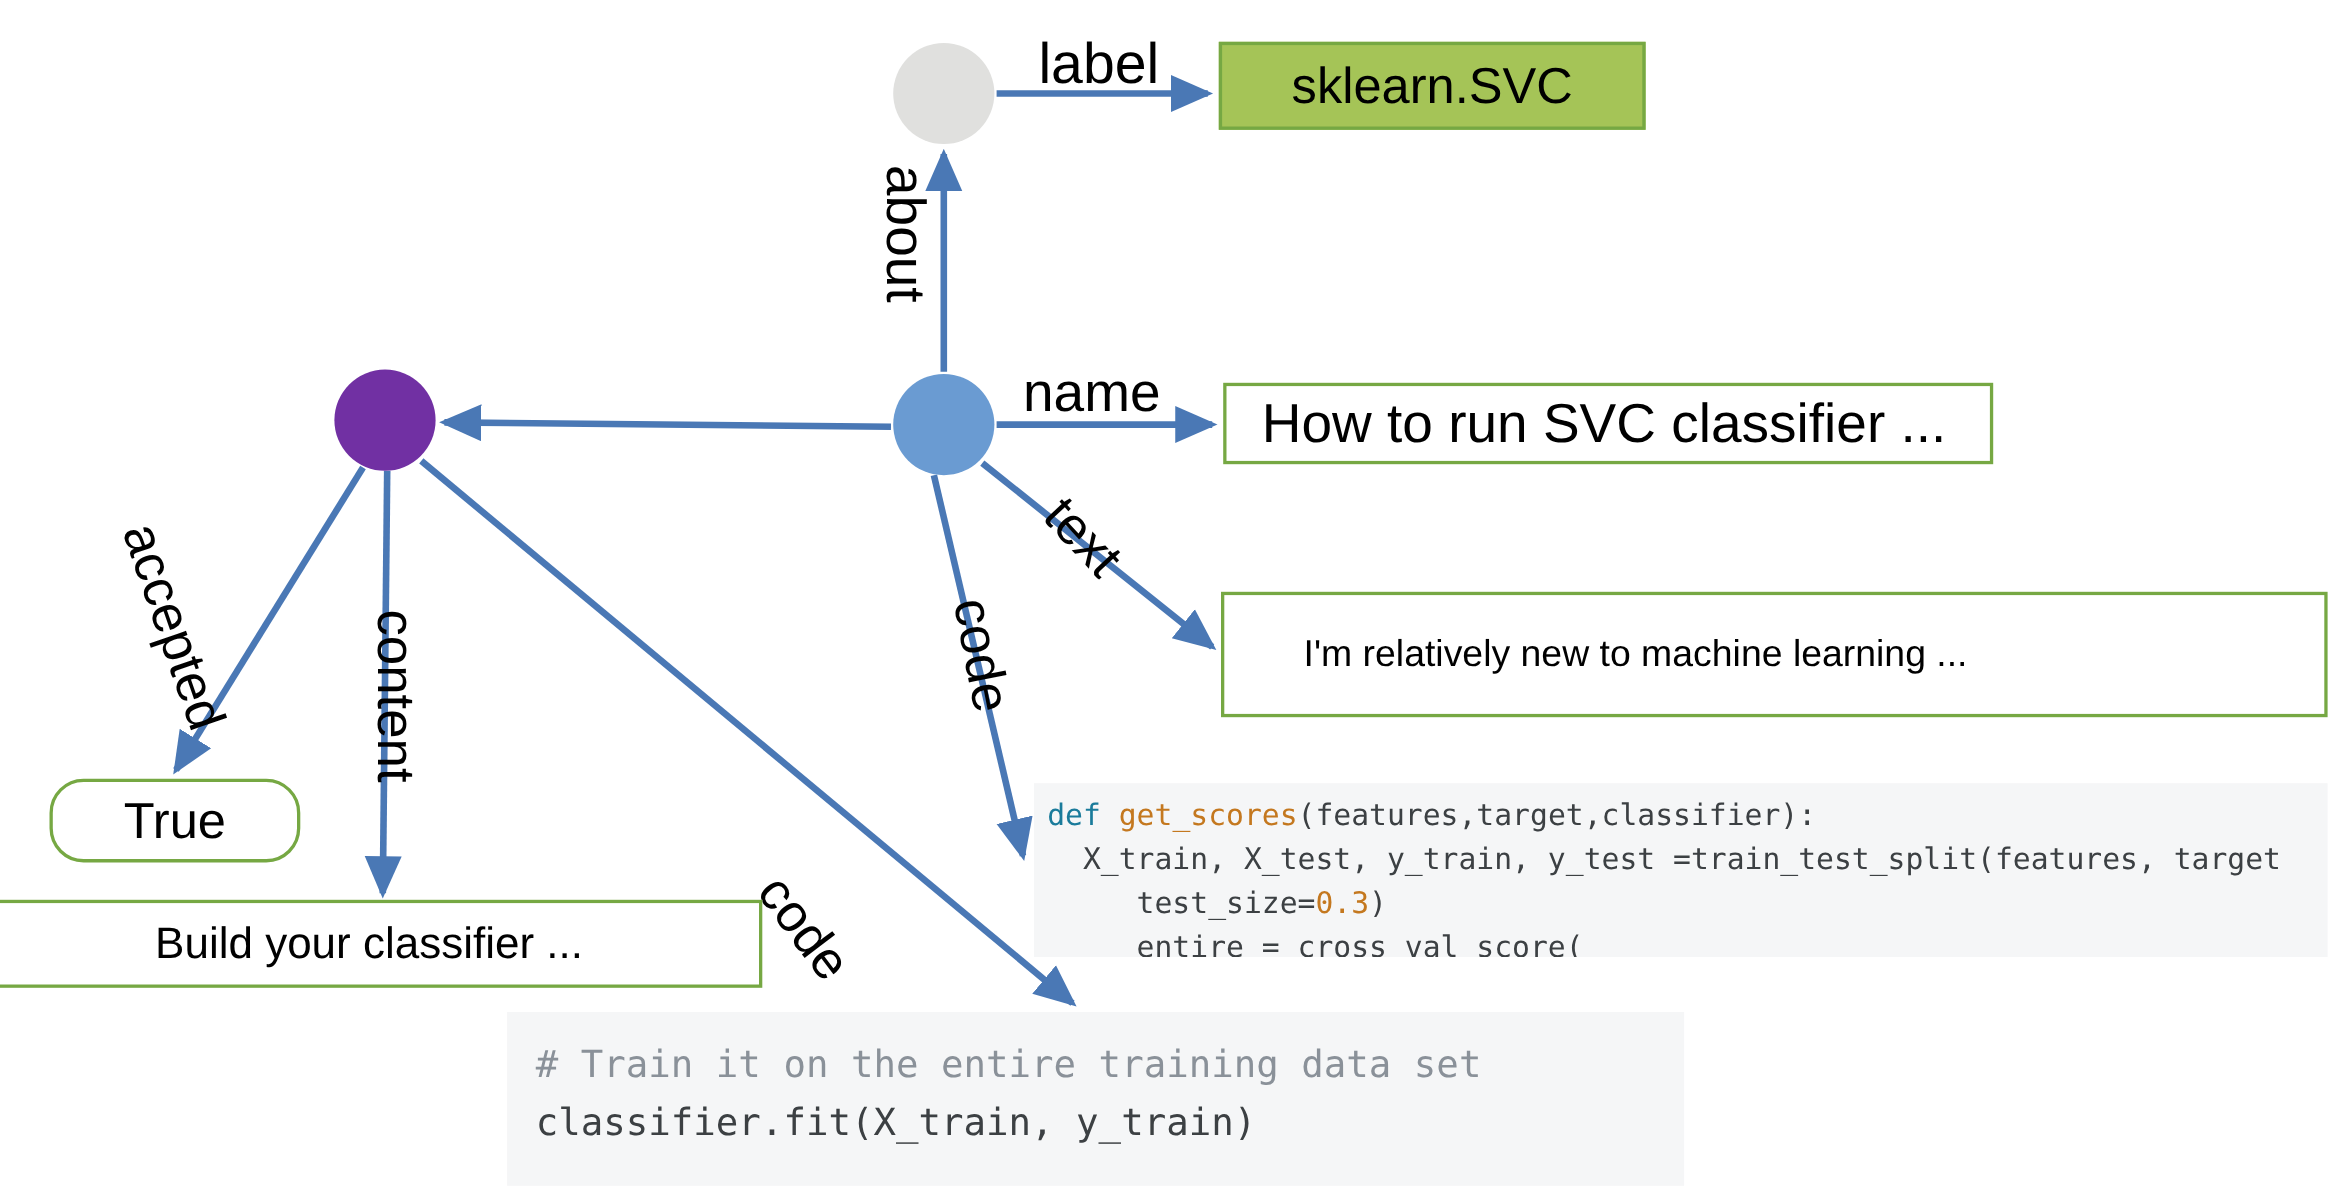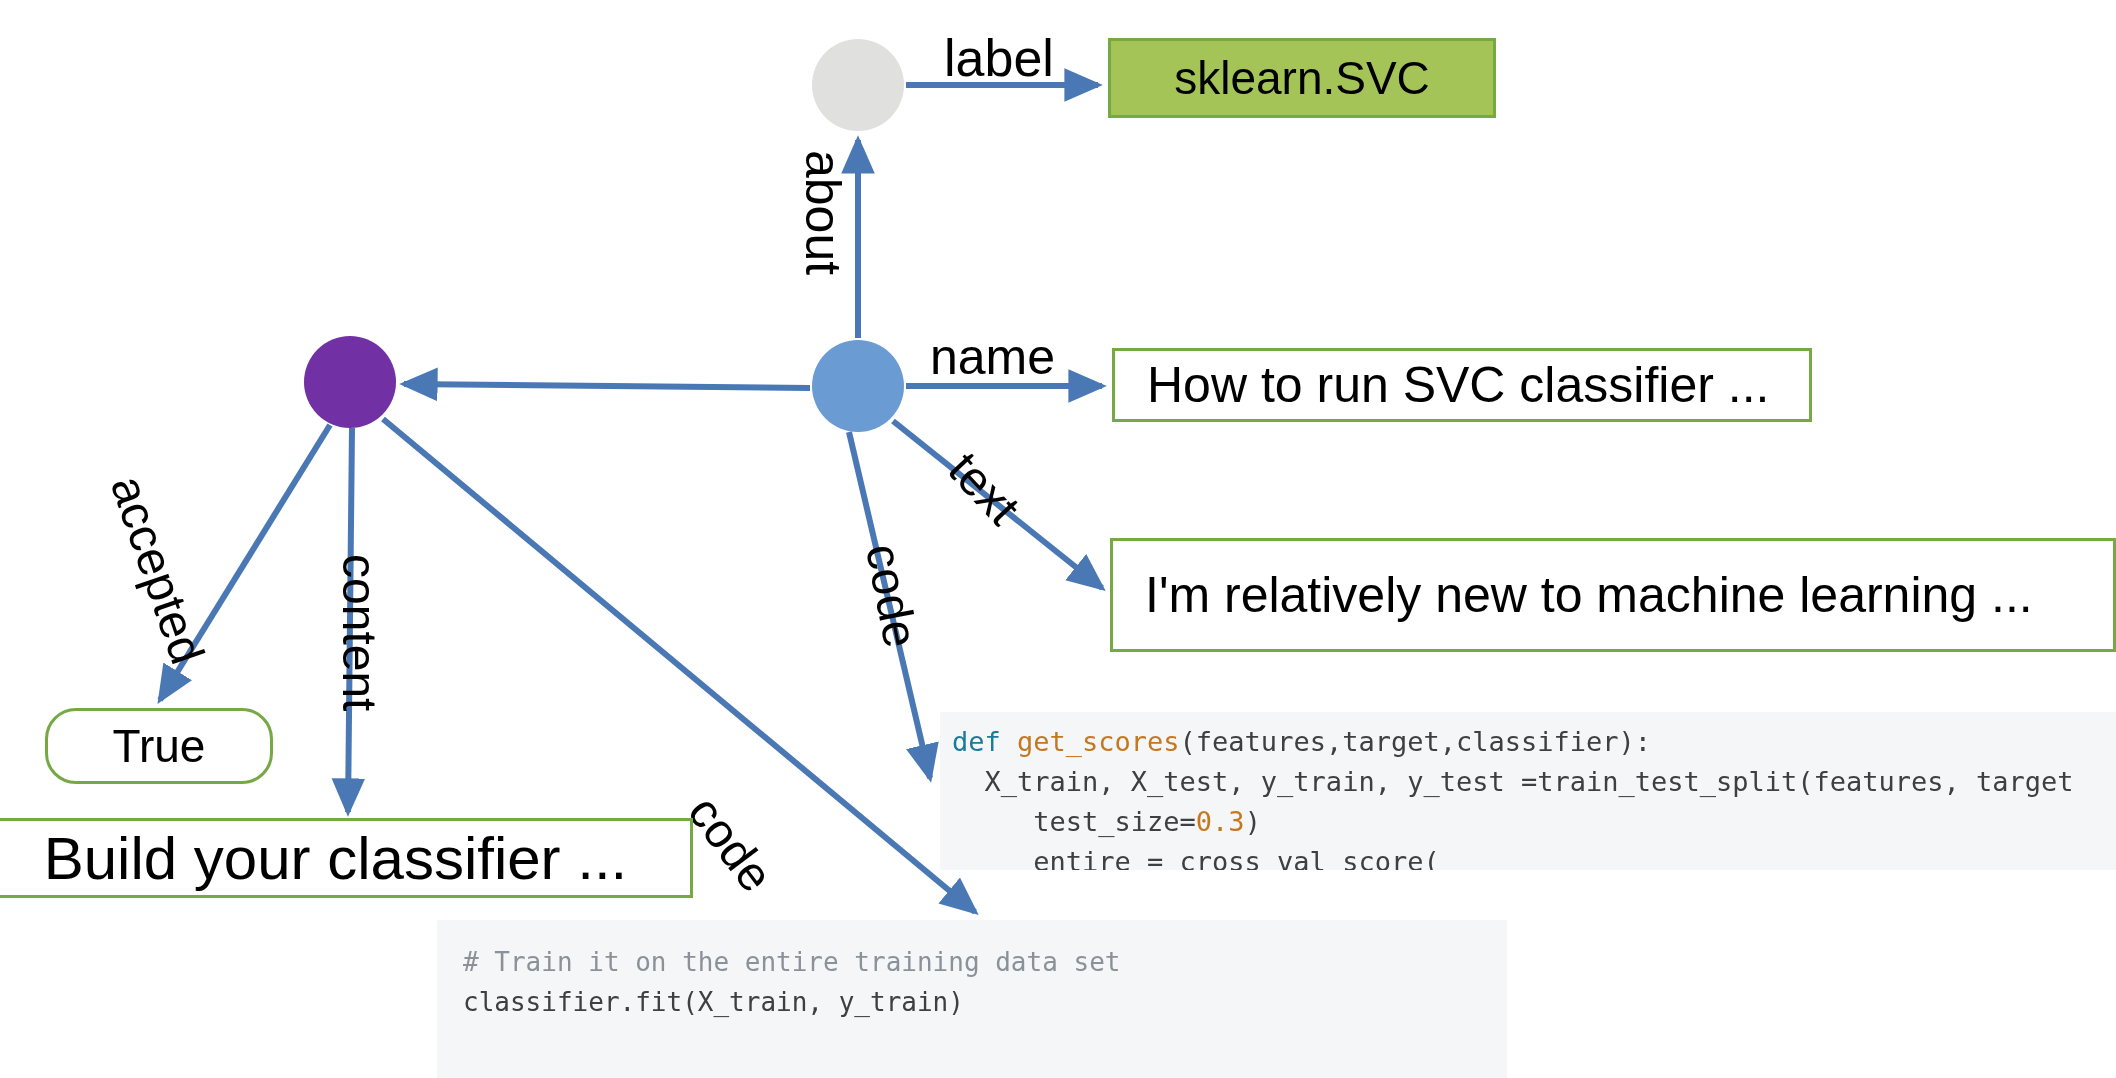--- a/index.html
+++ b/index.html
@@ -20,47 +20,47 @@
   .vbox{position:absolute;box-sizing:border-box;border:3px solid #76a843;
         display:flex;align-items:center;background:#ffffff;}
   .vbox span{display:block;font-size:50px;color:#000;line-height:1.05;
              white-space:nowrap;}
   .vbox.filled{background:#a5c457;}
 
   .box-sklearn{left:1108px;top:38px;width:388px;height:80px;justify-content:center;}
   .box-sklearn span{font-size:46px;}
   .box-name{left:1112px;top:348px;width:700px;height:74px;padding-left:32px;}
   .box-text{left:1110px;top:538px;width:1006px;height:114px;padding-left:32px;}
-  .box-text span{font-size:50px;}
+  .box-text span{font-size:34px;margin-left:40px;}
   .box-true{left:45px;top:708px;width:228px;height:76px;justify-content:center;border-radius:31px;}
   .box-true span{font-size:46px;}
   .box-content{left:-22px;top:818px;width:715px;height:80px;justify-content:center;}
-  .box-content span{font-size:60px;}
+  .box-content span{font-size:40px;}
 
   
   .elabel{position:absolute;font-size:46px;color:#000;white-space:nowrap;
           line-height:1;}
   .lbl-label{left:944px;top:32px;font-size:52px;}
   .lbl-about{left:848px;top:150px;transform:rotate(90deg);transform-origin:left top;font-size:50px;}
   .lbl-suggested{left:462px;top:322px;font-size:50px;}
   .lbl-name{left:930px;top:332px;font-size:50px;}
   .lbl-text{left:975px;top:444px;transform:rotate(47deg);transform-origin:left top;font-size:48px;}
   .lbl-code1{left:905px;top:540px;transform:rotate(79deg);transform-origin:left top;font-size:48px;}
   .lbl-code2{left:718px;top:788px;transform:rotate(53deg);transform-origin:left top;font-size:48px;}
   .lbl-accepted{left:148px;top:470px;transform:rotate(71deg);transform-origin:left top;font-size:48px;}
   .lbl-content{left:383px;top:554px;transform:rotate(90deg);transform-origin:left top;font-size:48px;}
 
   
   .codeblock{position:absolute;background:#f5f6f7;
              font-family:"DejaVu Sans Mono", monospace;
              white-space:pre;overflow:hidden;}
   .code-top{left:940px;top:712px;width:1176px;height:158px;
             font-size:27px;line-height:1.48;padding:10px 0 0 12px;box-sizing:border-box;}
-  .code-bottom{left:437px;top:920px;width:1070px;height:158px;
-               font-size:26px;line-height:1.55;padding:22px 0 0 26px;box-sizing:border-box;}
+  .code-bottom{left:461px;top:920px;width:1070px;height:158px;
+               font-size:34px;line-height:1.55;padding:22px 0 0 26px;box-sizing:border-box;}
   .tok-kw{color:#1a7b9b;}
   .tok-fn{color:#c4781f;text-align:right;}
   .tok-num{color:#c4781f;}
   .tok-plain{color:#3c4043;}
   .tok-comment{color:#8a9199;}
 </style>
 </head>
 <body>
 
 <div id="stage">

